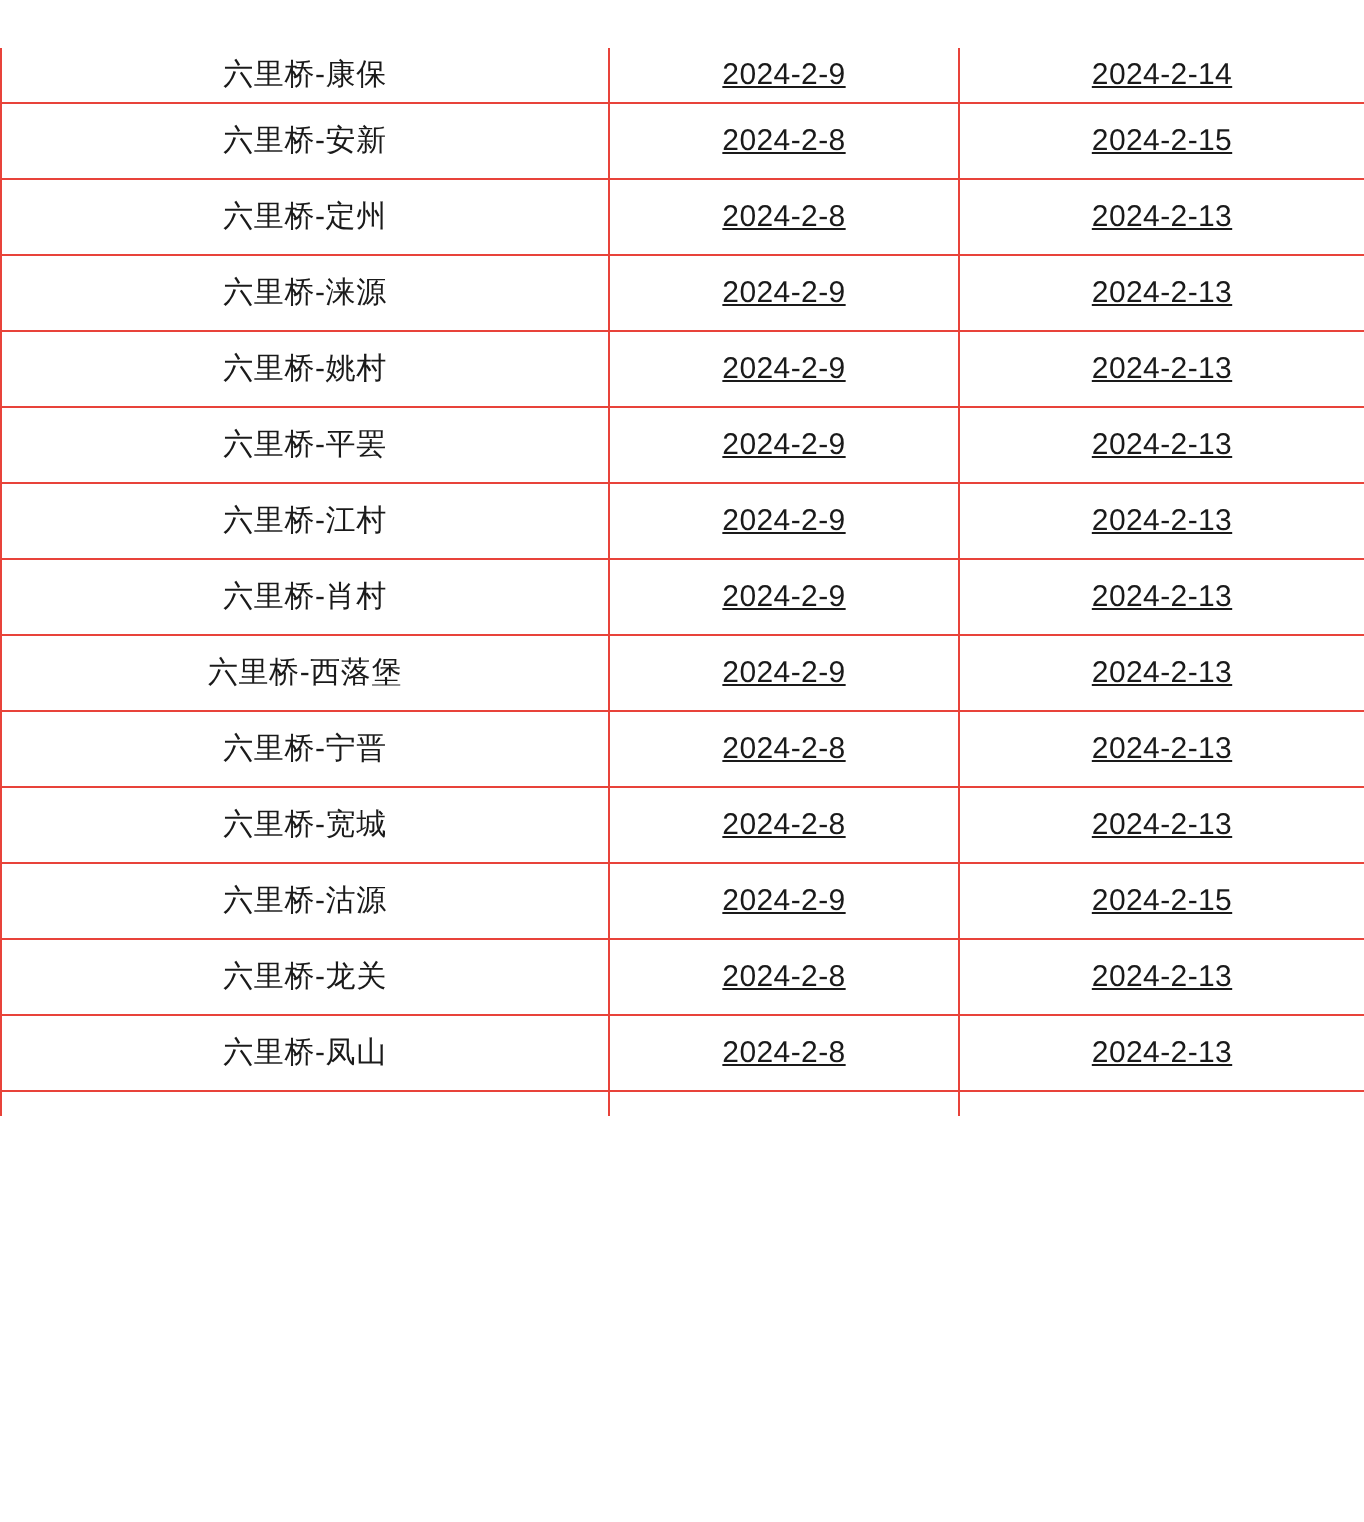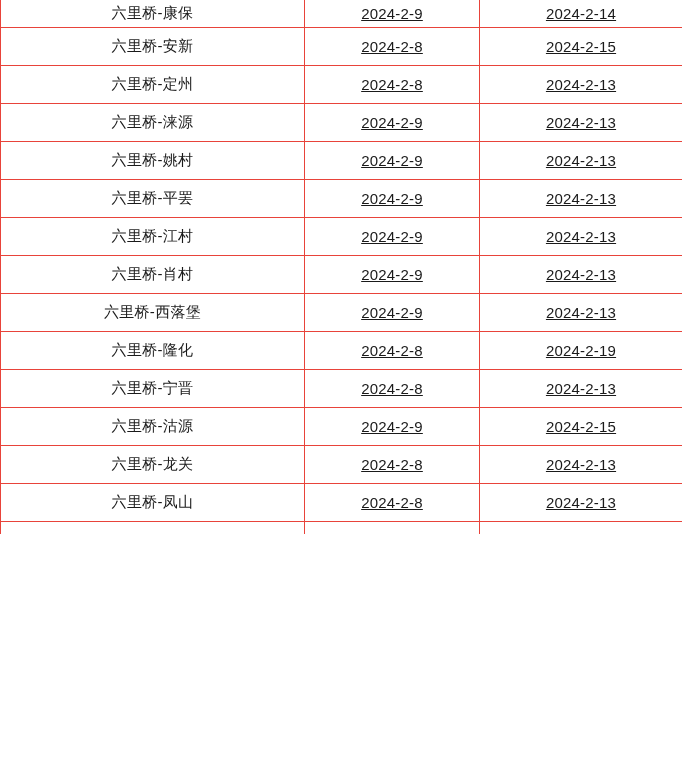--- a/index.html
+++ b/index.html
@@ -13,20 +13,21 @@
     font-family: "Liberation Sans", sans-serif;
     overflow: hidden;
   }
   .table-wrap {
     width: 682px;
   }
   table.route-table {
     border-collapse: collapse;
     width: 682px;
     table-layout: fixed;
+    margin-top: 24px;
   }
   table.route-table td {
     border: 1px solid #e8433a;
     height: 37px;
     padding: 0;
     text-align: center;
     vertical-align: middle;
     color: #1a1a1a;
     font-size: 15px;
     background: #ffffff;
@@ -106,26 +107,26 @@
           <td class="route-cell">六里桥-肖村</td>
           <td class="date-cell">2024-2-9</td>
           <td class="date-cell">2024-2-13</td>
         </tr>
         <tr>
           <td class="route-cell">六里桥-西落堡</td>
           <td class="date-cell">2024-2-9</td>
           <td class="date-cell">2024-2-13</td>
         </tr>
         <tr>
-          <td class="route-cell">六里桥-隆化</td>
+          <td class="route-cell">六里桥-宁晋</td>
           <td class="date-cell">2024-2-8</td>
-          <td class="date-cell">2024-2-19</td>
+          <td class="date-cell">2024-2-13</td>
         </tr>
         <tr>
-          <td class="route-cell">六里桥-宁晋</td>
+          <td class="route-cell">六里桥-宽城</td>
           <td class="date-cell">2024-2-8</td>
           <td class="date-cell">2024-2-13</td>
         </tr>
         <tr>
           <td class="route-cell">六里桥-沽源</td>
           <td class="date-cell">2024-2-9</td>
           <td class="date-cell">2024-2-15</td>
         </tr>
         <tr>
           <td class="route-cell">六里桥-龙关</td>

